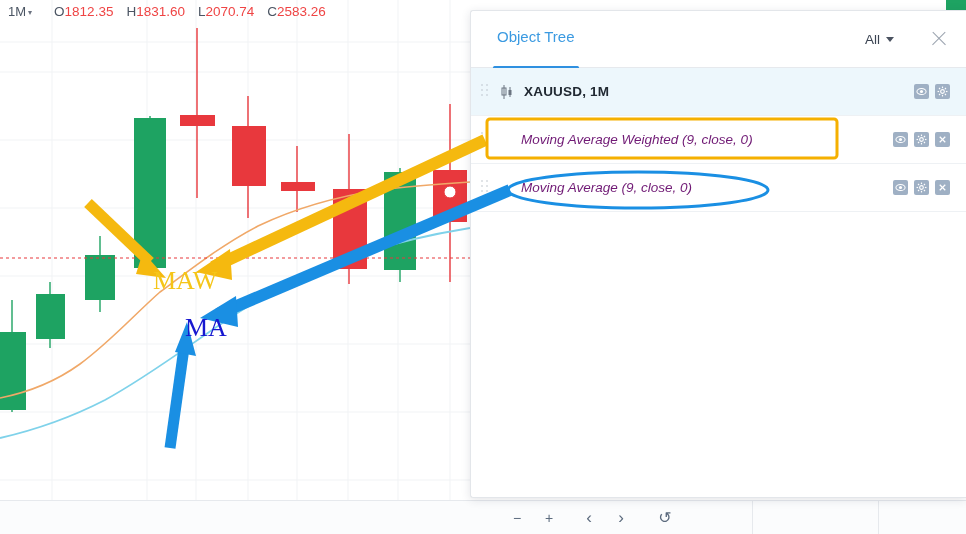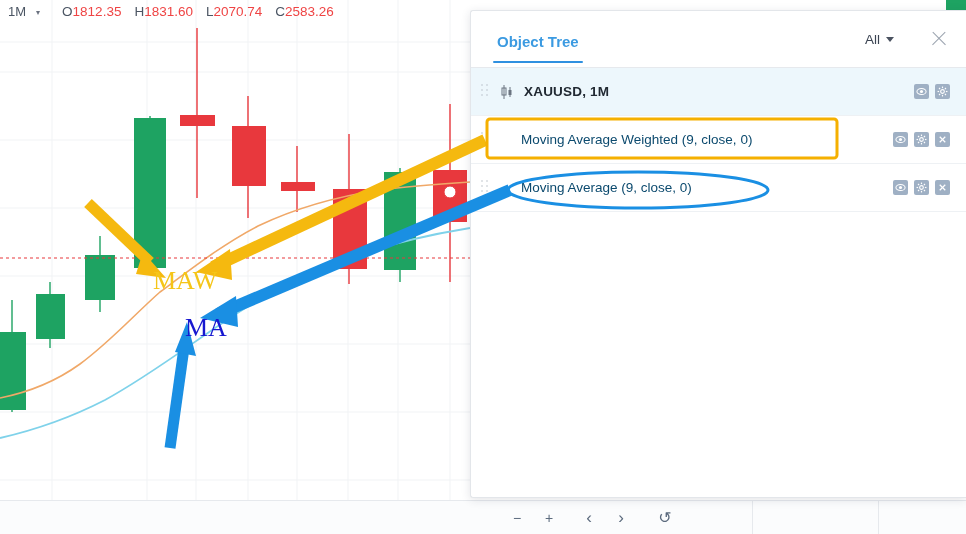--- a/index.html
+++ b/index.html
@@ -29,21 +29,21 @@
     position: absolute; left: 0; top: 0;
     height: 22px; width: 470px;
     display: flex; align-items: center;
     padding-left: 8px;
     font-size: 13.5px;
     z-index: 6;
     background: rgba(255,255,255,0.0);
   }
   #tf-select {
     color: #4b5563; font-size: 13px;
-    display: flex; align-items: center; gap: 10px;
+    display: flex; align-items: center; gap: 2px;
     margin-right: 22px;
   }
   #tf-select .caret { font-size: 8px; color: #6b7280; position: relative; top: 1px; }
   .ohlc-group { display: flex; align-items: center; gap: 13px; }
   .ohlc-item { white-space: nowrap; }
   .ohlc-letter { color: #4b5563; }
   .ohlc-value { color: #ef4444; }
 
   
   #price-tag-top {
@@ -70,25 +70,24 @@
     position: relative;
     height: 57px;
     display: flex; align-items: center;
     padding: 0 18px 0 22px;
     border-bottom: 1px solid #e6e9ed;
     flex: 0 0 auto;
   }
   #tab-object-tree {
     font-size: 15px;
     color: #3b9ae1;
-    padding: 0 4px 13px 4px;
+    padding: 0 4px 24px 4px;
     margin-top: 18px;
     position: relative;
     cursor: pointer;
-    font-weight: bold;
   }
   #tab-object-tree::after {
     content: "";
     position: absolute;
     left: 0; right: 0; bottom: 0;
     height: 2.5px; background: #2f90e0;
     border-radius: 2px;
   }
   #header-right {
     margin-left: auto;
@@ -139,21 +138,21 @@
     opacity: .55;
   }
   .drag-handle i { background: #b6bdc6; border-radius: 50%; width: 2.4px; height: 2.4px; display:block; }
 
   .row-icon {
     width: 16px; height: 16px; margin-right: 9px;
     flex: 0 0 auto; position: relative;
   }
   .row-label { white-space: nowrap; overflow: hidden; text-overflow: ellipsis; }
   .tree-row.selected .row-label { font-weight: bold; color: #222a33; letter-spacing: .2px; }
-  .child-label { padding-left: 22px; color: #0c4a6e; }
+  .child-label { padding-left: 22px; color: #701a75; font-style: italic; }
 
   .row-actions {
     margin-left: auto;
     display: flex; align-items: center; gap: 6px;
     flex: 0 0 auto;
   }
   .act-btn {
     width: 15px; height: 15px;
     background: #9fb0c4;
     border-radius: 2px;

